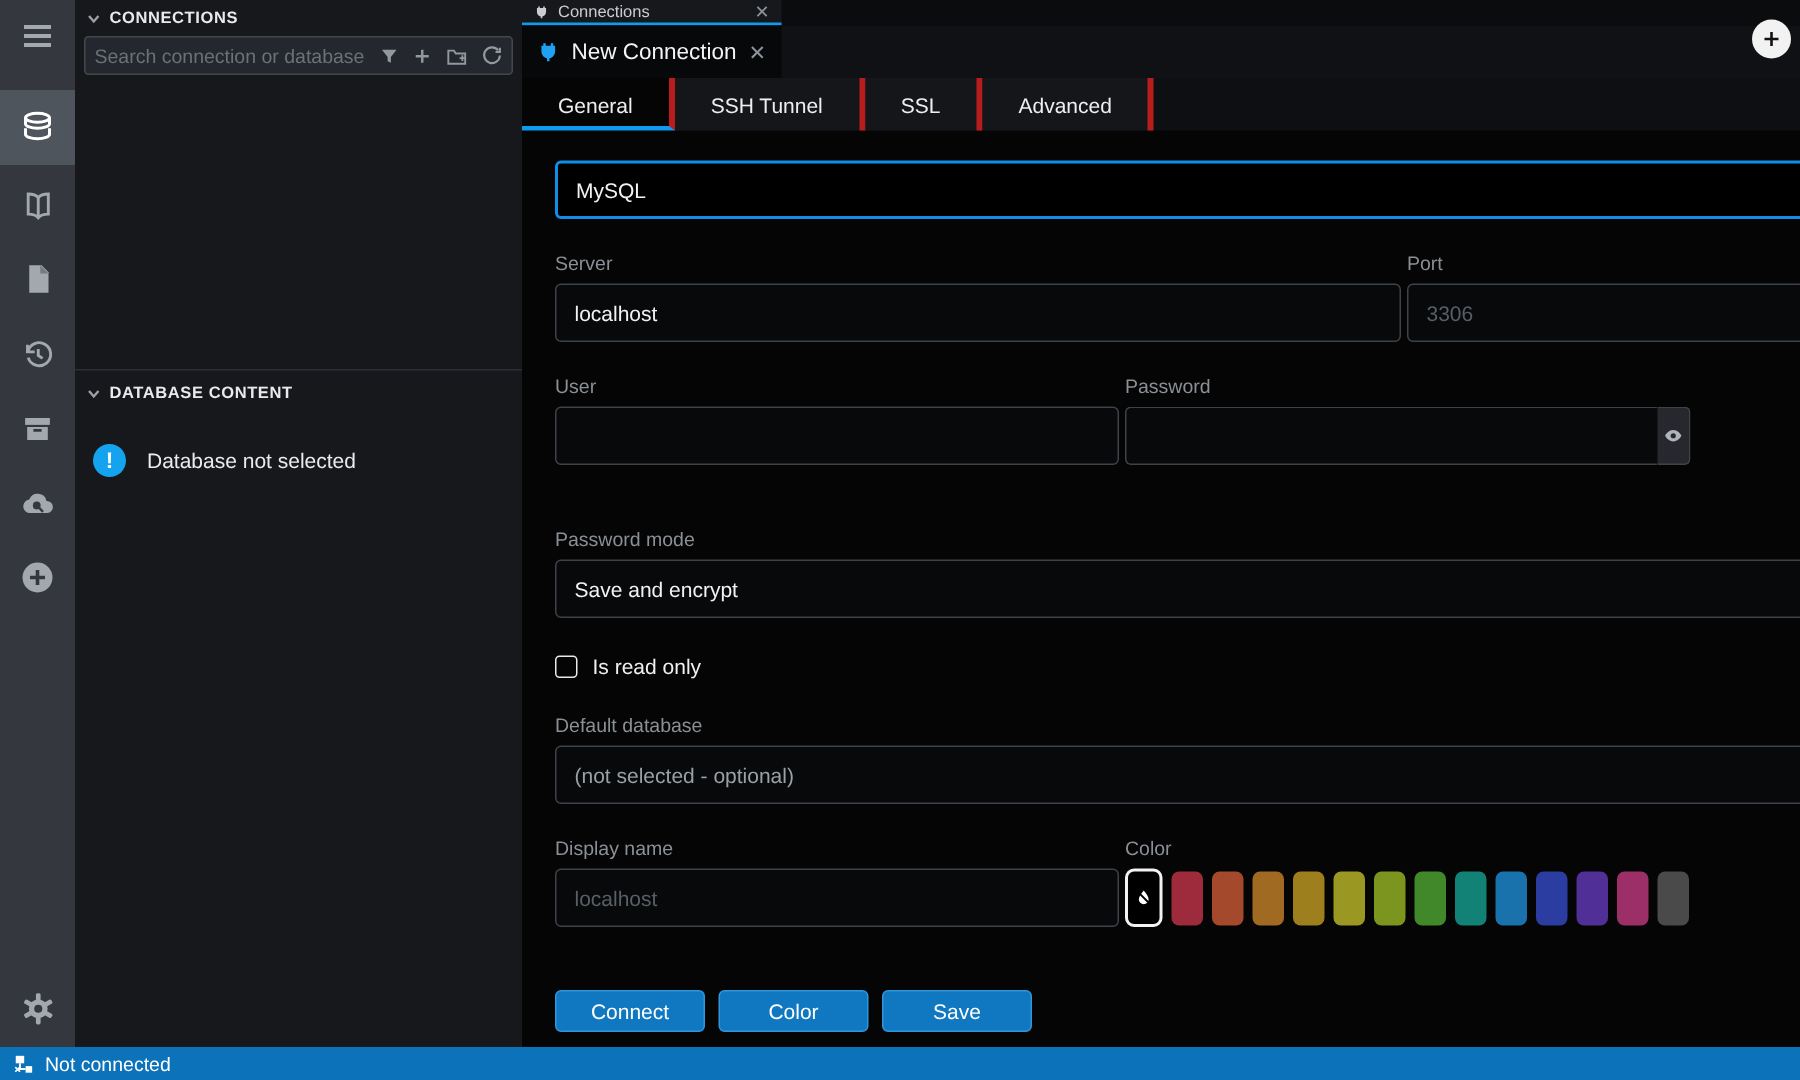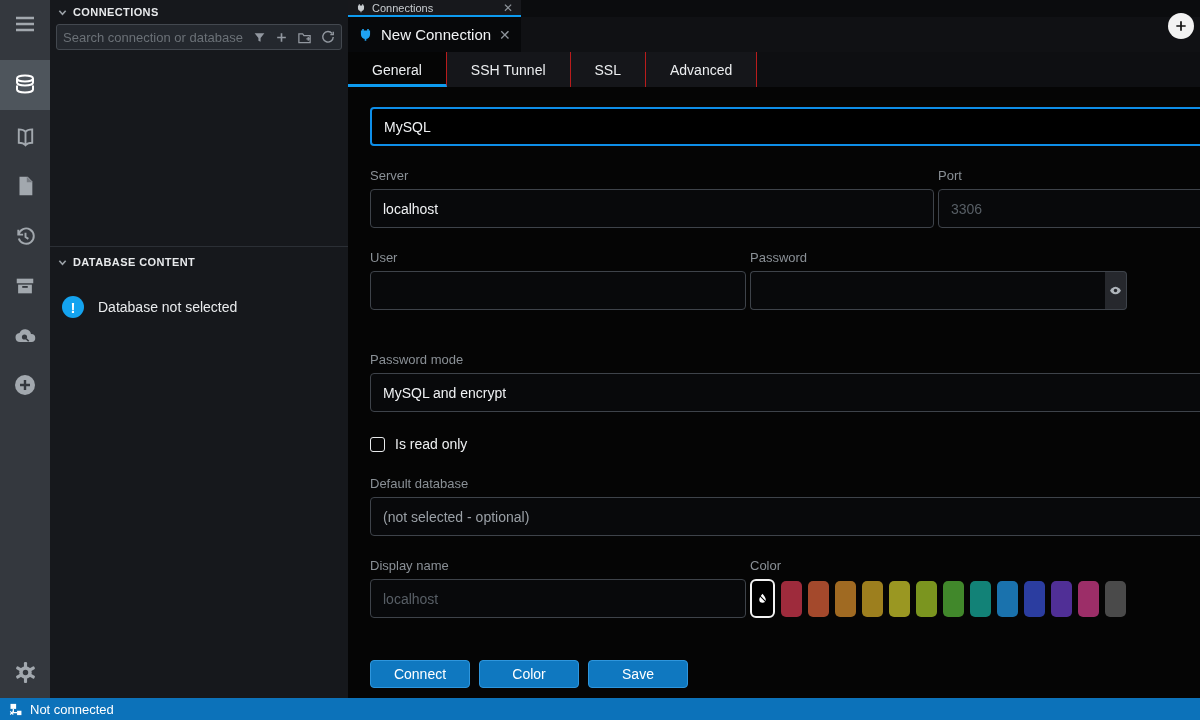--- a/index.html
+++ b/index.html
@@ -56,21 +56,21 @@
               display:flex; align-items:center; gap:8px; padding:0 10px; cursor:pointer; }
   #file-tab .tab-label { color:#f2f4f6; font-size:15px; }
   #file-tab .close-x { font-size:14px; }
   #add-tab-btn { position:absolute; right:6px; top:-4px; width:26px; height:26px; border-radius:50%;
                  background:#f2f2f2; color:#111; display:flex; align-items:center; justify-content:center;
                  cursor:pointer; }
 
   #formtabs { position:absolute; left:0; top:52px; width:852px; height:35px; background:#0e0f12;
               display:flex; }
   .ftab { height:35px; display:flex; align-items:center; justify-content:center; padding:0 24px;
-          background:#15161a; border-right:1px solid #b91c1c; color:#eceef0; font-size:14px; cursor:pointer; }
+          background:#15161a; border-right:4px solid #b91c1c; color:#eceef0; font-size:14px; cursor:pointer; }
   .ftab.active { background:#050505; border-bottom:3px solid #0d9bf0; padding-top:3px; }
 
   
   #content { position:absolute; left:0; top:87px; width:852px; height:611px; overflow:hidden;
              padding:20px 0 0 22px; }
   .flabel { color:#8a9096; font-size:13px; margin-bottom:6px; }
   .row { width:896px; }
   .field-box { height:39px; background:#08090b; border:1px solid #3e434a; border-radius:4px;
                display:flex; align-items:center; padding:0 12px; color:#f0f2f4; font-size:14px; }
   input.txt { width:100%; height:100%; background:transparent; border:none; outline:none;
@@ -320,21 +320,21 @@
                 <path d="M12 5c-5 0-9 4.5-10 7 1 2.5 5 7 10 7s9-4.5 10-7c-1-2.5-5-7-10-7z"></path>
                 <circle cx="12" cy="12" r="3.2" fill="#26282d"></circle>
               </svg>
           </div>
         </div>
       </div>
     </div>
 
     <div class="flabel mt42">Password mode</div>
     <div class="row field-box selectbox">
-      <span>MySQL and encrypt</span>
+      <span>Save and encrypt</span>
       <span class="chev">
         <svg width="11" height="11" viewBox="0 0 12 12" fill="none" stroke="currentColor" stroke-width="2">
             <path d="M2 4l4 4.5L10 4"></path>
           </svg>
       </span>
     </div>
 
     <div id="readonly-row">
       <div id="readonly-cb"></div>
       <span id="readonly-label">Is read only</span>

